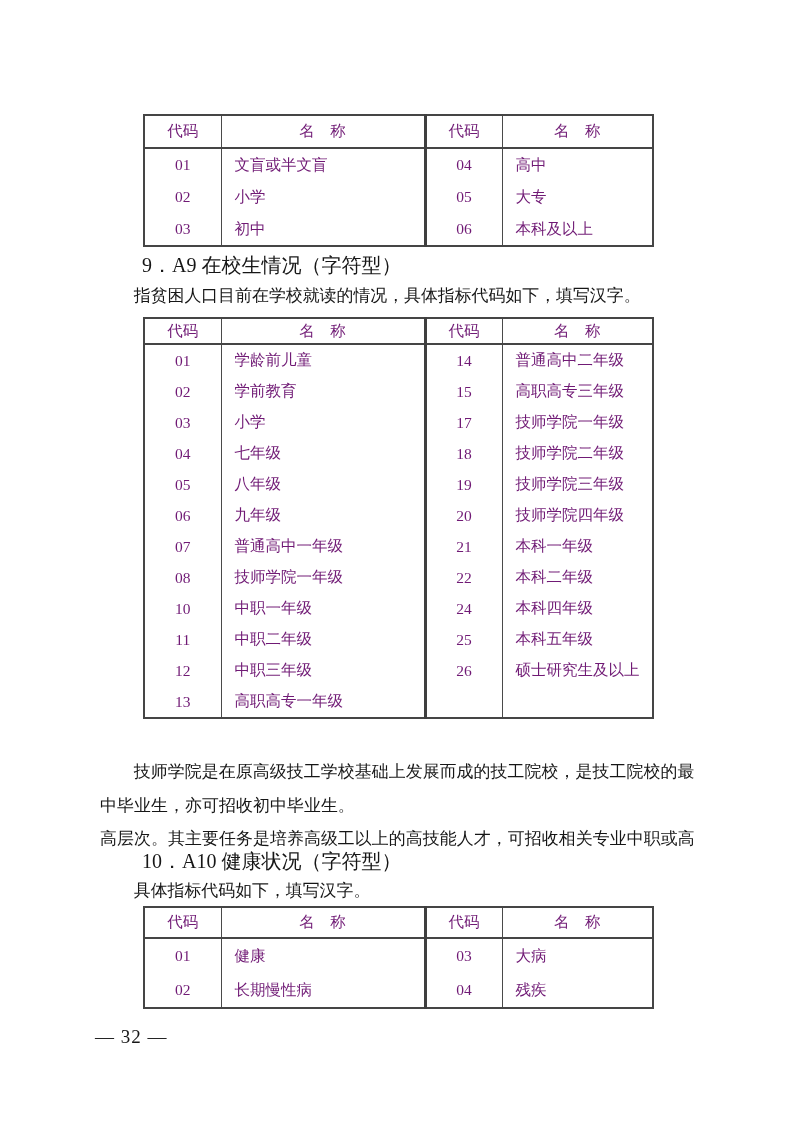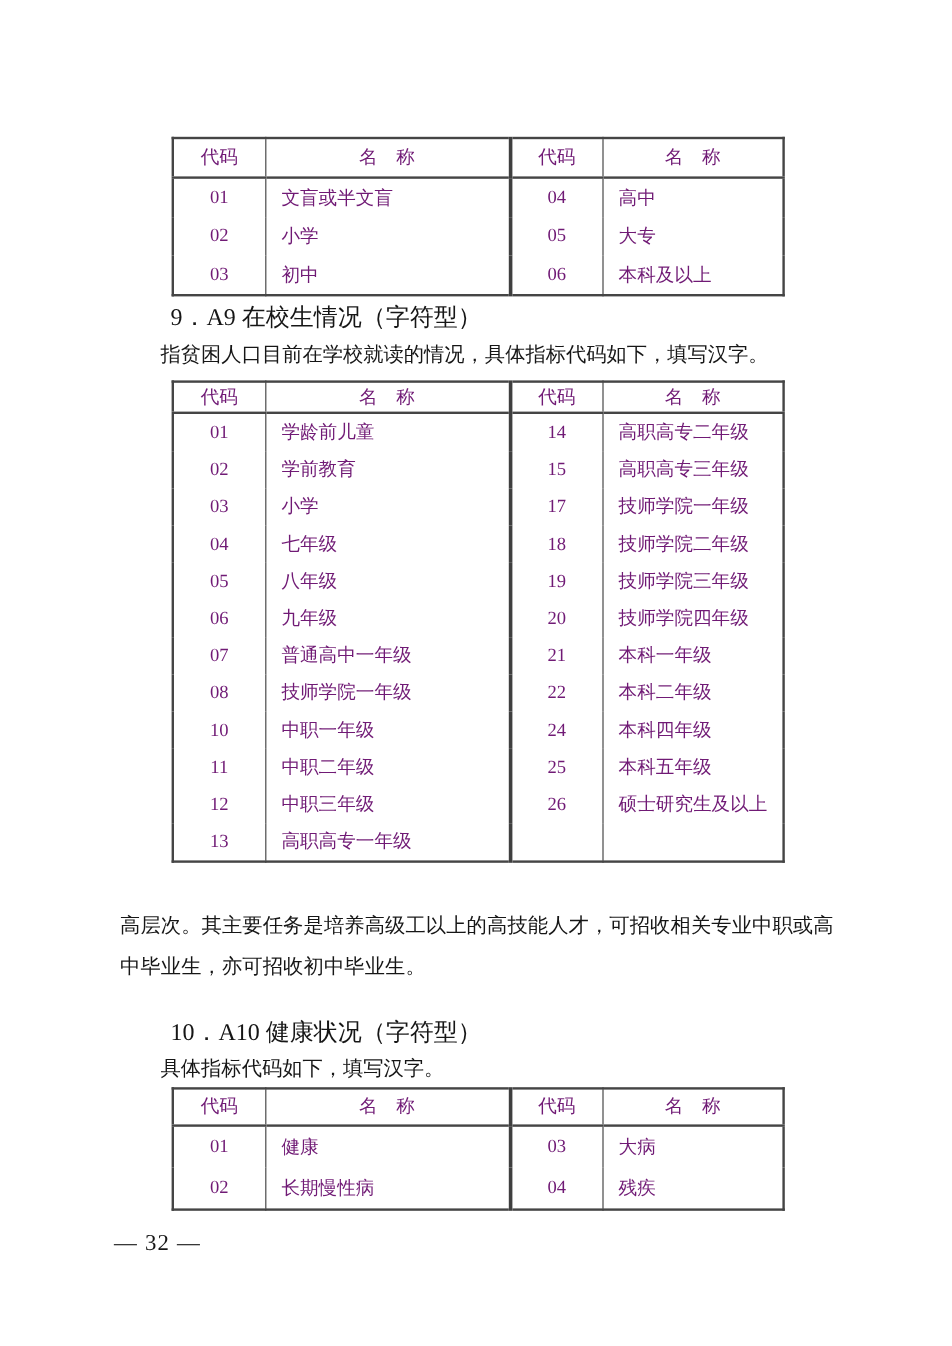--- a/index.html
+++ b/index.html
@@ -163,21 +163,21 @@
         <th>名　称</th>
         <th>代码</th>
         <th>名　称</th>
       </tr>
     </thead>
     <tbody>
         <tr>
           <td>01</td>
           <td>学龄前儿童</td>
           <td>14</td>
-          <td>高职高专二年级</td>
+          <td>普通高中二年级</td>
         </tr>
         <tr>
           <td>02</td>
           <td>学前教育</td>
           <td>15</td>
           <td>高职高专三年级</td>
         </tr>
         <tr>
           <td>03</td>
           <td>小学</td>
@@ -235,22 +235,23 @@
         <tr>
           <td>13</td>
           <td>高职高专一年级</td>
           <td></td>
           <td></td>
         </tr>
       </tbody>
   </table>
 
   <div class="note-para">
+      <div class="line first">技师学院是在原高级技工学校基础上发展而成的技工院校，是技工院校的最</div>
+      <div class="line">中毕业生，亦可招收初中毕业生。</div>
       <div class="line">高层次。其主要任务是培养高级工以上的高技能人才，可招收相关专业中职或高</div>
-      <div class="line">中毕业生，亦可招收初中毕业生。</div>
     </div>
 
   <div class="section-heading h10">10．A10 健康状况（字符型）</div>
   <div class="section-desc d10">具体指标代码如下，填写汉字。</div>
 
   <table class="code-table t3">
     <colgroup>
       <col class="col-code">
         <col class="col-name">
         <col class="col-code2">

